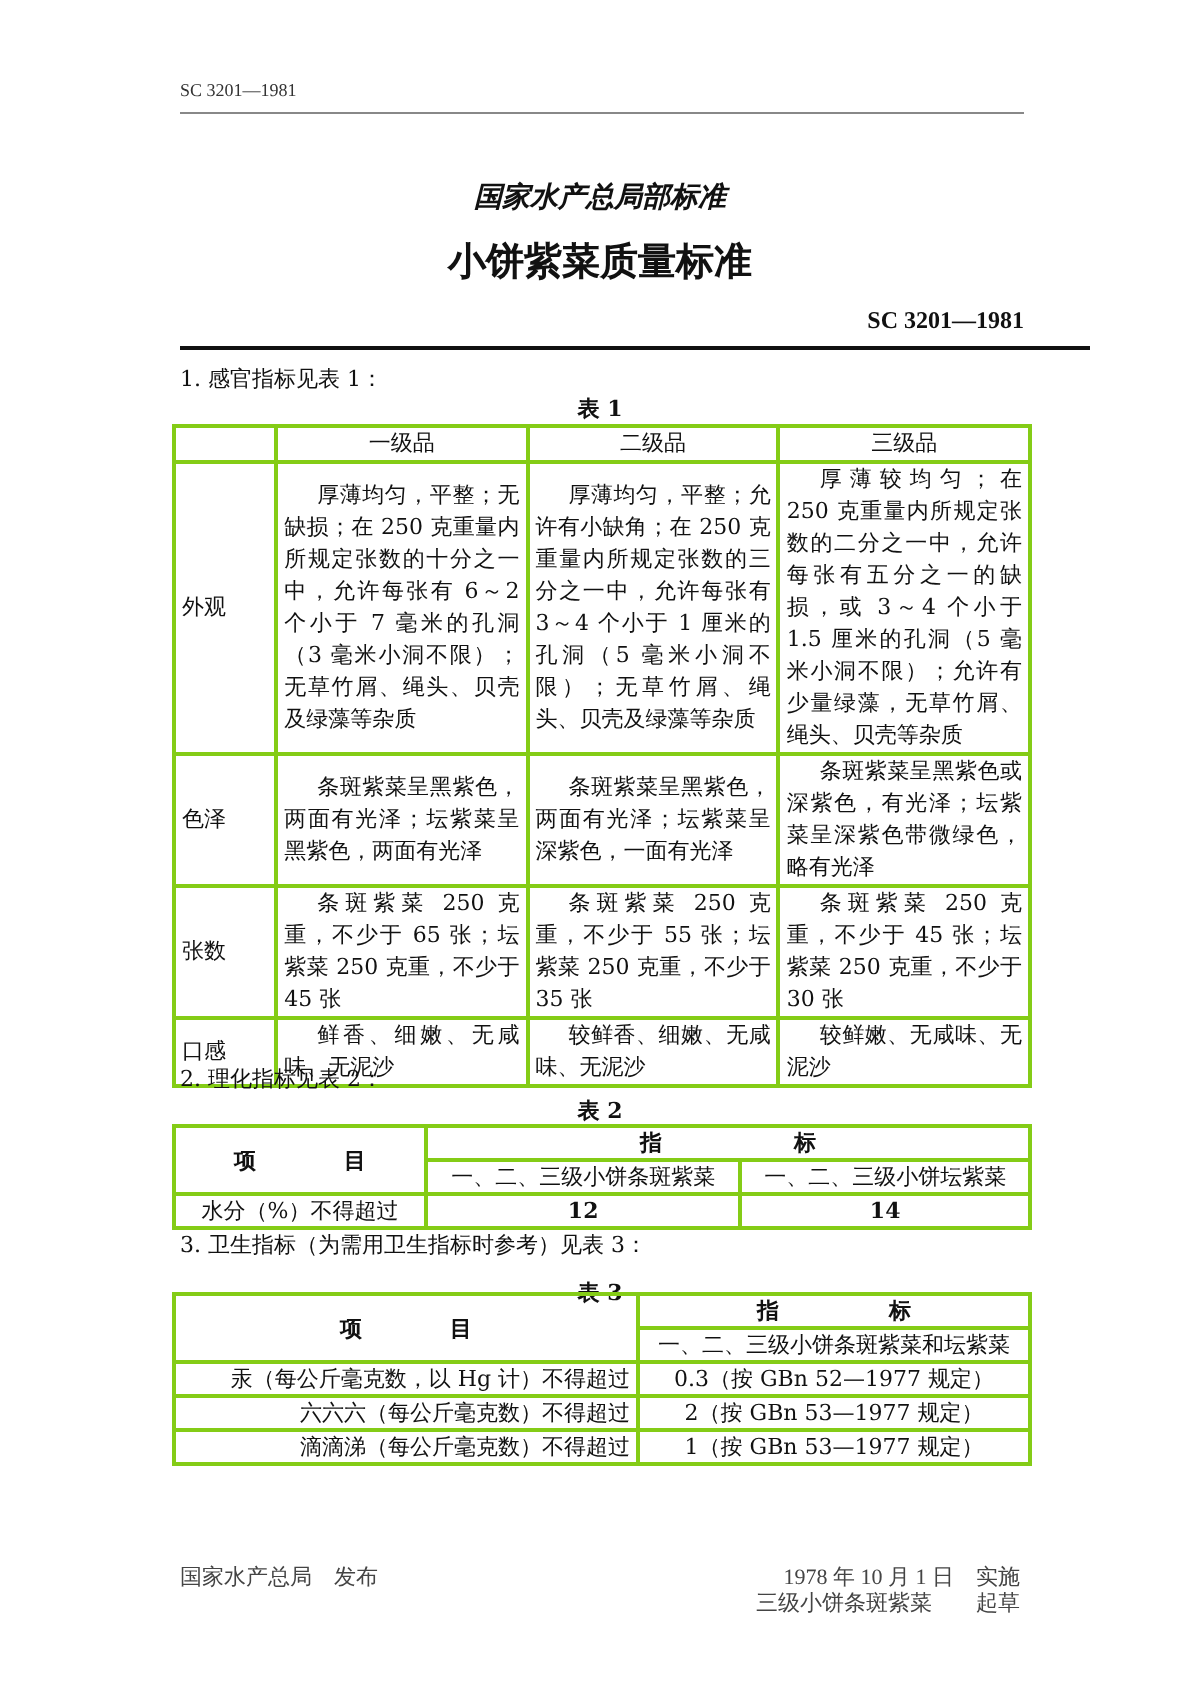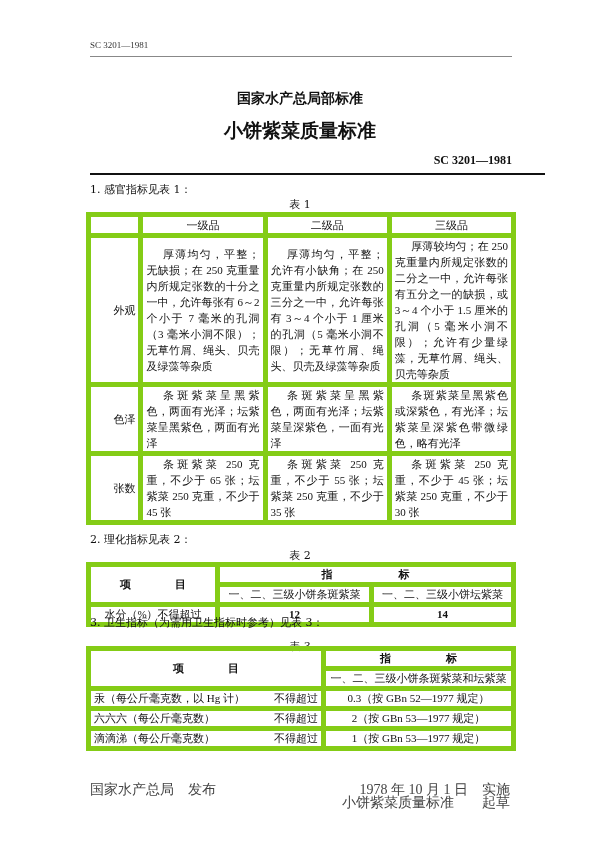--- a/index.html
+++ b/index.html
@@ -1,40 +1,40 @@
 <!DOCTYPE html>
 <html><head>
 <meta charset="utf-8">
 <style>
   html, body { margin: 0; padding: 0; background: #ffffff; }
   body { width: 600px; height: 849px; position: relative; overflow: hidden;
          font-family: "DejaVu Serif", "Liberation Serif", serif; color: #111; }
   .abs { position: absolute; }
   .runhead { left: 90px; top: 40px; font-size: 9px; color: #333; font-family: "Liberation Serif", serif; }
   .toprule { left: 90px; top: 56px; width: 422px; height: 1px; background: #888; }
-  .title1 { left: 0; width: 600px; top: 90px; text-align: center; font-size: 14px; font-weight: bold; }
+  .title1 { left: 0; width: 600px; top: 90px; text-align: center; font-size: 14px; font-weight: bold; font-style: italic; }
   .title2 { left: 0; width: 600px; top: 118px; text-align: center; font-size: 19px; font-weight: bold; }
   .code { right: 88px; top: 153px; font-size: 12px; font-weight: bold; font-family: "Liberation Serif", serif; }
   .thickrule { left: 90px; top: 173px; width: 455px; height: 2px; background: #111; }
   .sec { font-size: 11px; font-weight: normal; }
-  .cap { left: 0; width: 600px; text-align: center; font-size: 11px; font-weight: normal; }
+  .cap { left: 0; width: 600px; text-align: center; font-size: 11px; font-weight: bold; }
   table { border-collapse: collapse; position: absolute; font-size: 11px; line-height: 16px; }
-  td, th { border: 5px solid #84cc16; padding: 0 3px; vertical-align: middle; font-weight: normal; font-family: Liberation Serif, serif; }
+  td, th { border: 2px solid #84cc16; padding: 0 3px; vertical-align: middle; font-weight: normal; }
   .t1 { left: 86px; top: 212px; width: 430px; }
-  .t1 .rowhead { width: 44px; text-align: right; }
+  .t1 .rowhead { width: 44px; text-align: left; }
   .t1 .c { width: 120px; text-align: justify; text-indent: 1.5em; }
   .t1 th { text-align: center; }
   .t2 { left: 86px; top: 562px; width: 430px; }
   .t2 td { text-align: center; line-height: 15px; }
   .t3 { left: 86px; top: 646px; width: 430px; }
   .t3 td { line-height: 15px; }
   .center { text-align: center; }
   .bold { font-weight: bold; }
-  .item-row { display: flex; justify-content: space-between; }
-  .footer { font-size: 14px; color: #444; font-family: "Liberation Serif", serif; }
+  .item-row { display: flex; justify-content: flex-end; }
+  .footer { font-size: 11px; color: #444; font-family: "Liberation Serif", serif; }
 </style>
 </head>
 <body>
 
 <div class="abs runhead">SC 3201—1981</div>
 <div class="abs toprule"></div>
 
 <div class="abs title1">国家水产总局部标准</div>
 <div class="abs title2">小饼紫菜质量标准</div>
 <div class="abs code">SC  3201—1981</div>
@@ -61,20 +61,26 @@
     <td class="rowhead">色泽</td>
     <td class="c">条斑紫菜呈黑紫色，两面有光泽；坛紫菜呈黑紫色，两面有光泽</td>
     <td class="c">条斑紫菜呈黑紫色，两面有光泽；坛紫菜呈深紫色，一面有光泽</td>
     <td class="c">条斑紫菜呈黑紫色或深紫色，有光泽；坛紫菜呈深紫色带微绿色，略有光泽</td>
   </tr>
   <tr style="height:66px;">
     <td class="rowhead">张数</td>
     <td class="c">条斑紫菜 250 克重，不少于 65 张；坛紫菜 250 克重，不少于 45 张</td>
     <td class="c">条斑紫菜 250 克重，不少于 55 张；坛紫菜 250 克重，不少于 35 张</td>
     <td class="c">条斑紫菜 250 克重，不少于 45 张；坛紫菜 250 克重，不少于 30 张</td>
+  </tr>
+  <tr style="height:34px;">
+    <td class="rowhead">口感</td>
+    <td class="c">鲜香、细嫩、无咸味、无泥沙</td>
+    <td class="c">较鲜香、细嫩、无咸味、无泥沙</td>
+    <td class="c">较鲜嫩、无咸味、无泥沙</td>
   </tr>
 </tbody>
   </table>
 
 <div class="abs sec" style="left:90px; top:532px;">2.  理化指标见表 2：</div>
 <div class="abs cap" style="top:548px;">表  2</div>
 
 <table class="t2">
   <tbody>
       <tr>
@@ -130,13 +136,13 @@
       <span>不得超过</span>
     </div>
         </td>
     <td class="center">1（按 GBn 53—1977 规定）</td>
   </tr>
 </tbody>
   </table>
 
 <div class="abs footer" style="left:90px; top:781px;">国家水产总局　发布</div>
 <div class="abs footer" style="right:90px; top:781px;">1978 年 10 月 1 日　实施</div>
-<div class="abs footer" style="right:90px; top:794px;">小饼紫菜质量标准　　起草</div>
+<div class="abs footer" style="right:90px; top:794px;">三级小饼条斑紫菜　　起草</div>
 
 </body></html>

